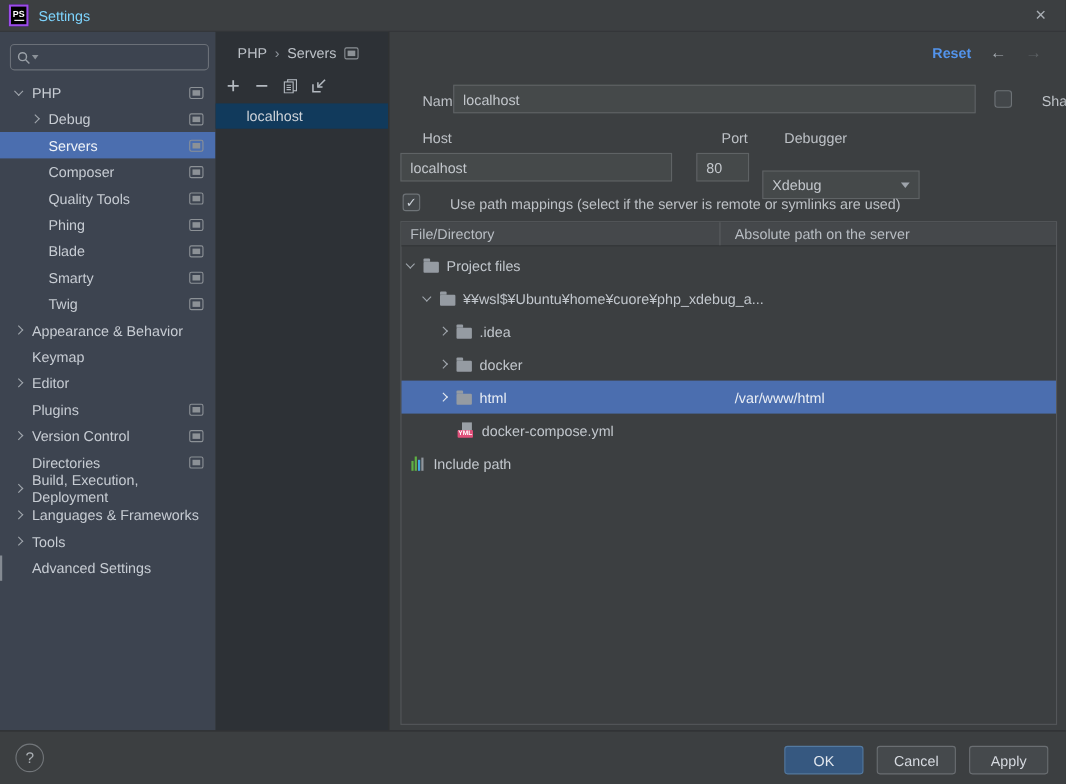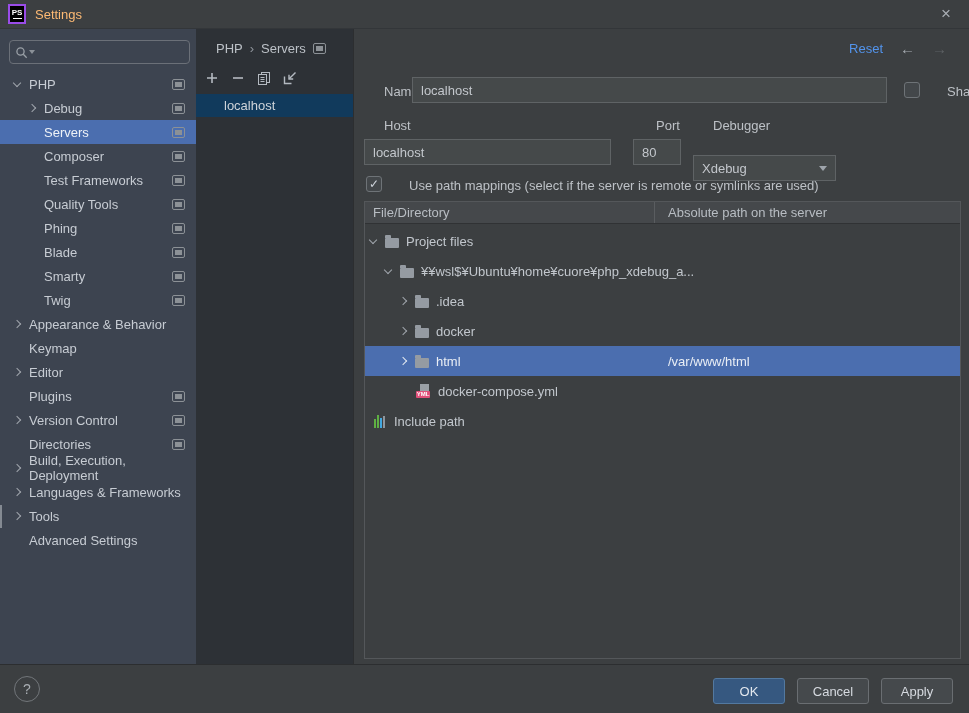--- a/index.html
+++ b/index.html
@@ -10,21 +10,21 @@
     overflow:hidden; user-select:none;
   }
   
   .titlebar { position:absolute; top:0; left:0; right:0; height:29px;
     display:flex; align-items:center; padding-left:8px;
     border-bottom:1px solid #333639; }
   .pslogo { width:18px; height:20px; background:#000; border:2px solid #9a4ce8;
     display:flex; flex-direction:column; align-items:center; justify-content:center; }
   .pslogo-text { font-size:8px; font-weight:bold; color:#fff; line-height:1; letter-spacing:0; }
   .pslogo-underline { width:9px; height:1px; background:#fff; margin-top:1px; }
-  .win-title { margin-left:9px; color:#fdba74; }
+  .win-title { margin-left:9px; color:#7dd3fc; }
   .win-close { position:absolute; right:10px; top:2px; width:26px; height:24px;
     display:flex; align-items:center; justify-content:center;
     font-size:17px; color:#a9aeb4; cursor:pointer; }
   
   .sidebar { position:absolute; top:29px; left:0; width:196px; bottom:49px;
     background:#3d4450; overflow:hidden; }
   .search-wrap { margin:11px 6px 8px 9px; height:24px; border:1px solid #6b7078;
     border-radius:4px; display:flex; align-items:center; padding:0 5px; }
   .search-input { flex:1; background:transparent; border:none; outline:none;
     color:#d0d4da; font:inherit; min-width:0; margin-left:2px; }
@@ -54,21 +54,21 @@
   .crumb-sep { color:#8e949b; }
   .toolbar { height:22px; display:flex; align-items:center; padding-left:9px; gap:12px; }
   .tbtn { width:14px; height:14px; display:flex; align-items:center; justify-content:center; cursor:pointer; }
   .srv-list { margin-top:5px; }
   .srv-item { height:23px; display:flex; align-items:center; padding-left:28px;
     color:#ced3d9; cursor:pointer; }
   .srv-item.selected { background:#113a5c; }
   
   .rightpanel { position:absolute; top:29px; left:353px; right:0; bottom:49px;
     background:#3c3f41; border-left:1px solid #2c2e30; }
-  .resetrow { position:absolute; top:12px; right:22px; display:flex; align-items:center; gap:17px; }
+  .resetrow { position:absolute; top:12px; right:22px; display:flex; align-items:center; gap:17px;font-weight:bold; }
   .reset-link { color:#5394ec; cursor:pointer; }
   .nav-arrow { font-size:15px; cursor:pointer; line-height:1; }
   .nav-arrow.back { color:#a7adb3; }
   .nav-arrow.fwd  { color:#5d6164; }
   .flabel { position:absolute; color:#bdc1c6;margin-left:20px; }
   .tfield { position:absolute; height:26px; background:#45494a; border:1px solid #5f6365;
     color:#c3c7cc; padding:0 8px; font:inherit; outline:none; }
   .cb { width:16px; height:16px; border:1px solid #6e7377; border-radius:3px; background:#43474a;
     display:flex; align-items:center; justify-content:center; font-size:12px;
     color:#ccd2d9; cursor:pointer; }
@@ -176,25 +176,20 @@
       <span>Servers</span>
       <span class="mon"></span>
     </div>
     <div class="sb-item lvl1">
       <span class="chev-slot"></span>
       <span>Composer</span>
       <span class="mon"></span>
     </div>
     <div class="sb-item lvl1">
       <span class="chev-slot"></span>
-      <span>Test Frameworks</span>
-      <span class="mon"></span>
-    </div>
-    <div class="sb-item lvl1">
-      <span class="chev-slot"></span>
       <span>Quality Tools</span>
       <span class="mon"></span>
     </div>
     <div class="sb-item lvl1">
       <span class="chev-slot"></span>
       <span>Phing</span>
       <span class="mon"></span>
     </div>
     <div class="sb-item lvl1">
       <span class="chev-slot"></span>

